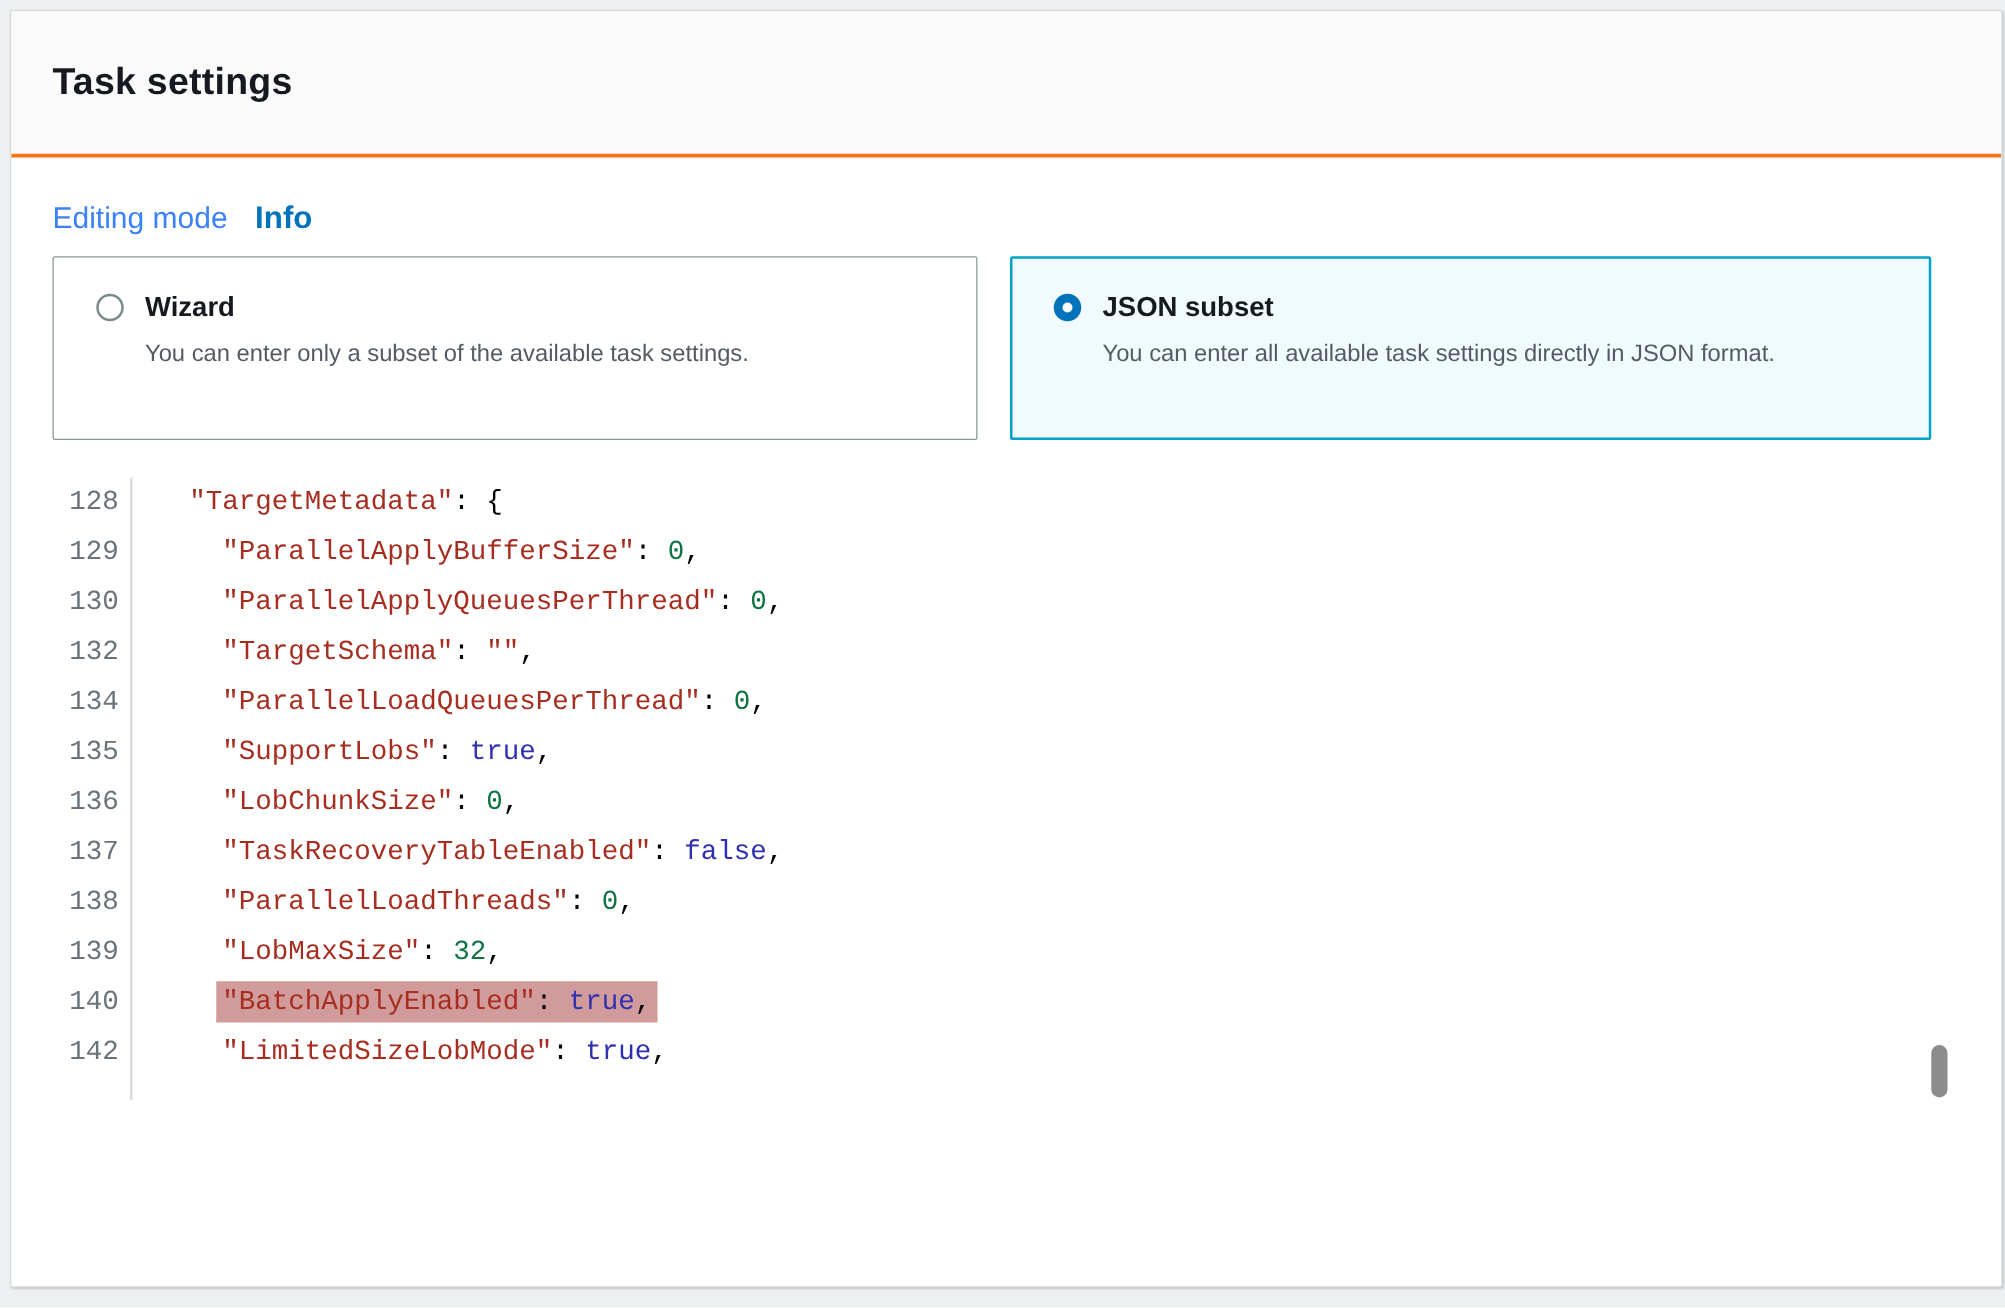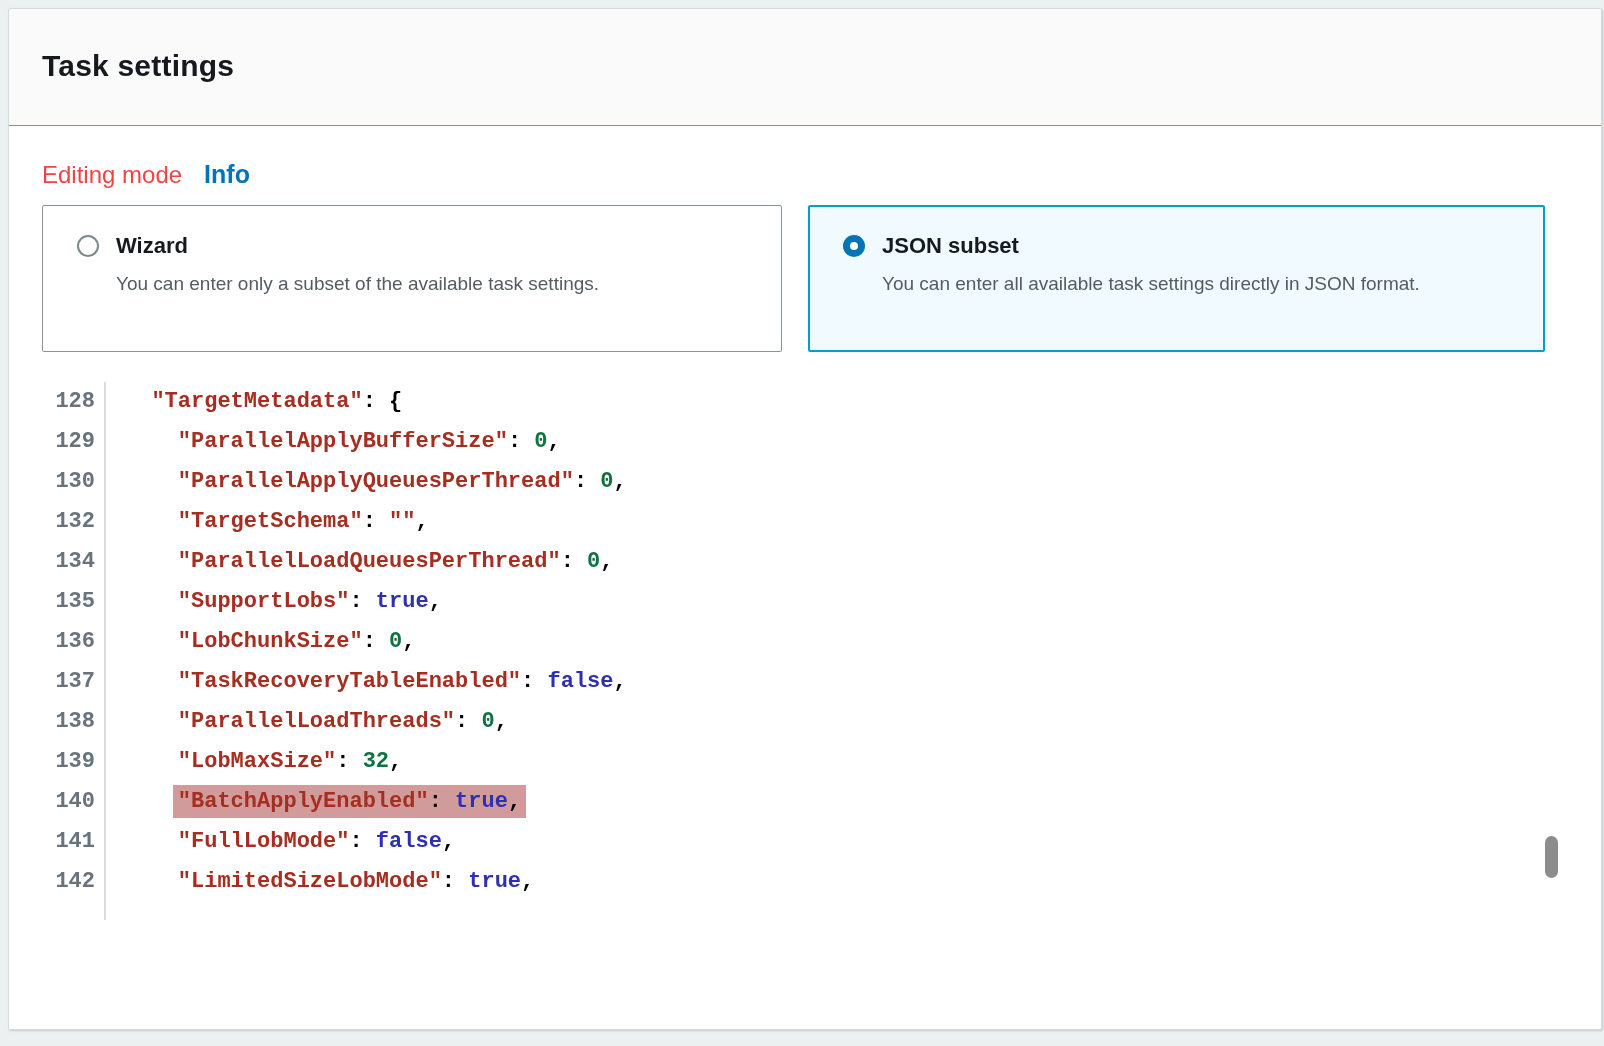--- a/index.html
+++ b/index.html
@@ -14,26 +14,26 @@
     background:#edf0f0;color:#16191f;
     font-family:"Liberation Sans","DejaVu Sans",sans-serif;
   }
   .panel{
     position:absolute;left:8px;top:8px;width:1594px;height:1022px;
     box-sizing:border-box;background:#ffffff;border:1px solid #d5dbdb;
     border-radius:2px;box-shadow:1px 1px 2px 0 rgba(0,28,36,.18);overflow:hidden;
   }
   .panel-header{
     height:117px;box-sizing:border-box;background:#fafafa;
-    border-bottom:1px solid #f97316;padding:40px 38px 0 33px;
+    border-bottom:3px solid #f97316;padding:40px 38px 0 33px;
   }
   .panel-title{margin:0;font-size:30px;font-weight:700;letter-spacing:.2px;color:#16191f;}
   .panel-body{padding:34px 33px 0 33px;}
   .mode-row{display:flex;align-items:baseline;gap:22px;}
-  .mode-label{font-size:24px;color:#ef4444;}
+  .mode-label{font-size:24px;color:#3b82f6;}
   .info-link{font-size:25px;font-weight:700;color:var(--accent);text-decoration:none;cursor:pointer;}
   .tiles{display:flex;gap:26px;margin-top:16px;}
   .tile{
     box-sizing:border-box;width:740px;height:147px;background:#fff;
     border:1px solid #879596;border-radius:2px;display:flex;gap:17px;
     padding:26px 30px 0 34px;cursor:pointer;
   }
   .tile.selected{
     width:737px;border:2px solid var(--selected_border);
     background:var(--selected_bg);padding:25px 30px 0 33px;
@@ -43,21 +43,21 @@
   .radio.on{background:var(--accent);position:relative;}
   .radio.on::after{content:"";position:absolute;left:7px;top:7px;width:8px;height:8px;border-radius:50%;background:#fff;}
   .tile-title{font-size:22px;font-weight:700;line-height:27px;color:#16191f;}
   .tile-desc{font-size:19px;color:#545b64;line-height:38px;margin-top:6px;max-width:600px;}
   .editor{
     position:relative;margin:30px -33px 0 -33px;padding-bottom:18px;
     font-family:"Liberation Mono","DejaVu Sans Mono",monospace;
     font-size:22px;line-height:40px;cursor:text;
   }
   .gutter-rule{position:absolute;left:95px;top:0;bottom:0;width:2px;background:#dcdcdc;}
-  .code-line{display:flex;height:40px;align-items:center;font-weight:bold;}
+  .code-line{display:flex;height:40px;align-items:center;}
   .ln{width:95px;box-sizing:border-box;flex:0 0 auto;text-align:right;padding-right:9px;color:var(--line_number);}
   .code{white-space:pre;padding-left:21px;}
   .key{color:var(--syntax_key);}
   .val-string{color:var(--syntax_key);}
   .val-number{color:var(--syntax_number);}
   .val-boolean{color:var(--syntax_boolean);}
   .val-brace{color:var(--syntax_punctuation);}
   .pun{color:var(--syntax_punctuation);}
   .hl{background:var(--highlight);padding:4px 5px;margin:0 -5px;}
   .scroll-thumb{
@@ -142,24 +142,20 @@
           </div>
           <div class="code-line">
             <span class="ln">139</span>
             <span class="code"><span class="pun">    </span><span><span class="key">"LobMaxSize"</span><span class="pun">: </span><span class="val-number">32</span><span class="pun">,</span></span></span>
           </div>
           <div class="code-line">
             <span class="ln">140</span>
             <span class="code"><span class="pun">    </span><span class="hl"><span class="key">"BatchApplyEnabled"</span><span class="pun">: </span><span class="val-boolean">true</span><span class="pun">,</span></span></span>
           </div>
           <div class="code-line">
-            <span class="ln">141</span>
-            <span class="code"><span class="pun">    </span><span><span class="key">"FullLobMode"</span><span class="pun">: </span><span class="val-boolean">false</span><span class="pun">,</span></span></span>
-          </div>
-          <div class="code-line">
             <span class="ln">142</span>
             <span class="code"><span class="pun">    </span><span><span class="key">"LimitedSizeLobMode"</span><span class="pun">: </span><span class="val-boolean">true</span><span class="pun">,</span></span></span>
           </div>
         </div>
     </div>
 
   </div>
 
   <div class="scroll-thumb"></div>
 </div>

